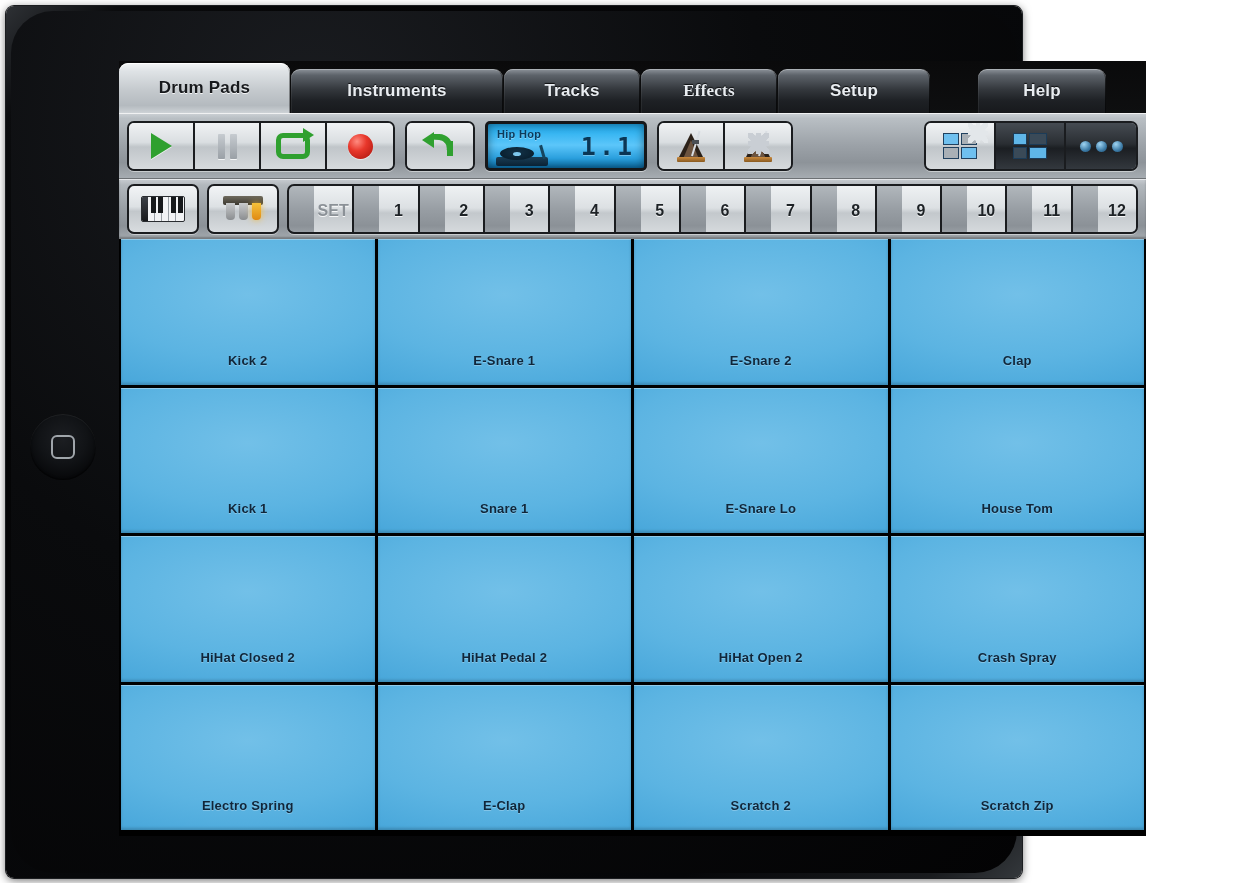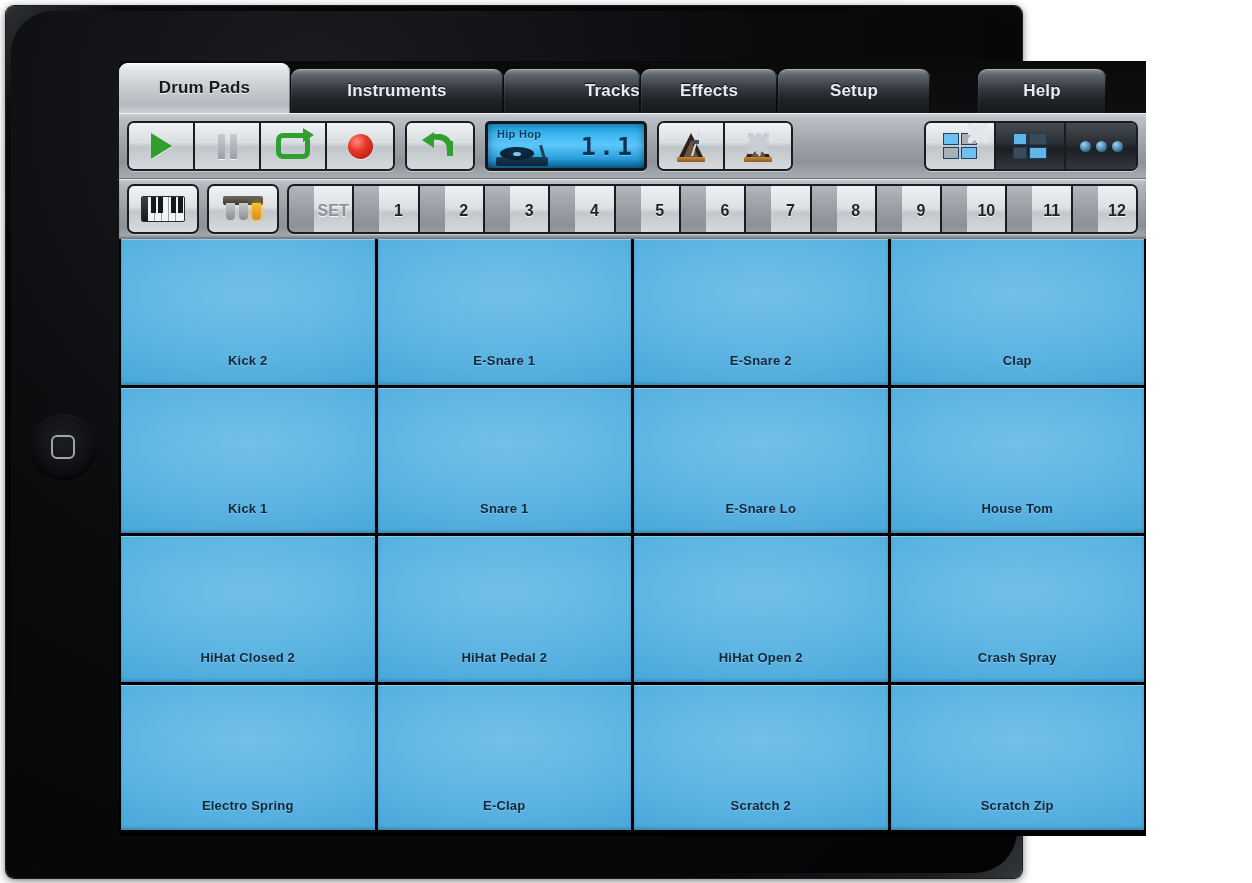--- a/index.html
+++ b/index.html
@@ -98,22 +98,22 @@
     height: 50px;
     background: linear-gradient(to bottom, #f3f5f6 0%, #dfe3e6 16%, #c4c9cd 55%, #b4babf 85%, #cdd2d6 100%);
     color: #17191c;
     text-shadow: 0 1px 0 rgba(255,255,255,0.8);
     box-shadow: inset 0 1px 0 rgba(255,255,255,0.95), inset -1px 0 0 rgba(0,0,0,0.35);
     z-index: 4;
   }
   
   .tab:nth-child(1) { flex: 0 0 171px; }
   .tab:nth-child(2) { flex: 0 0 212px; }
-  .tab:nth-child(3) { flex: 0 0 136px; justify-content: flex-end; }
-  .tab:nth-child(4) { flex: 0 0 136px; }
+  .tab:nth-child(3) { flex: 0 0 136px; }
+  .tab:nth-child(4) { flex: 0 0 136px; font-family: Liberation Serif, serif; }
   .tab:nth-child(5) { flex: 0 0 152px; }
   .tab:nth-child(6) { flex: 0 0 128px; margin-left: 48px; }
   .tab:nth-child(7) { flex: 1 1 auto; }
 
   
   #toolbar {
     position: relative;
     height: 66px;
     display: flex;
     align-items: center;

